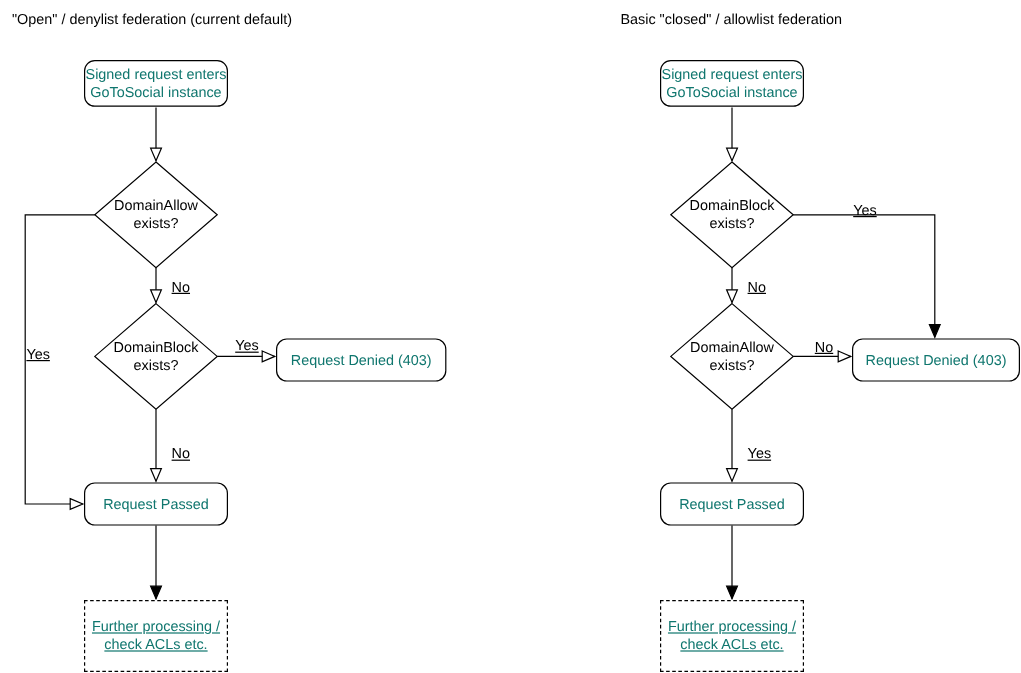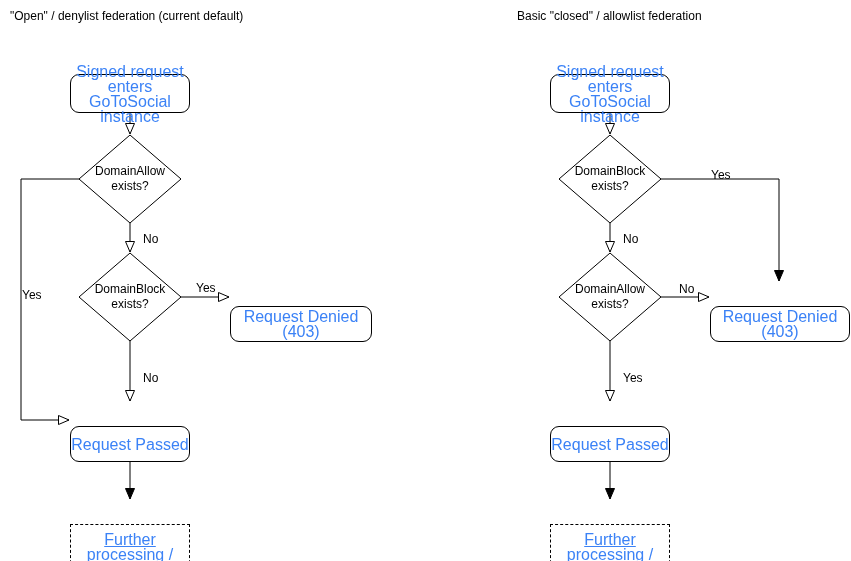--- a/index.html
+++ b/index.html
@@ -7,29 +7,29 @@
     position:relative;width:851px;height:561px;background:#ffffff;
     font-family:"Liberation Sans",sans-serif;color:#000000;overflow:hidden;
   }
   .wires{position:absolute;left:0;top:0;}
   .title{
     position:absolute;font-size:12px;line-height:14px;white-space:pre;color:#000;
   }
   .node{
     position:absolute;box-sizing:border-box;border:1px solid #000;background:#fff;
     display:flex;align-items:center;justify-content:center;text-align:center;
-    white-space:pre-line;font-size:16px;line-height:15px;color:#3b82f6;margin-top:24px;
+    white-space:pre-line;font-size:12px;line-height:15px;color:#0f766e;
   }
   .rounded{border-radius:9px;}
   .dashed{border:1px dashed #000;text-decoration:underline;}
   .diamond-label{
     position:absolute;display:flex;align-items:center;justify-content:center;
     text-align:center;white-space:pre-line;font-size:12px;line-height:15px;color:#000;
   }
-  .elabel{position:absolute;font-size:12px;line-height:13px;white-space:pre;color:#000;}
+  .elabel{position:absolute;font-size:12px;line-height:13px;white-space:pre;color:#000;text-decoration:underline;}
 </style>
 </head>
 <body>
 
 <div class="canvas">
 
   <svg class="wires" width="851" height="561" viewBox="0 0 851 561">
     <defs>
       <marker id="ao" markerUnits="userSpaceOnUse" markerWidth="14" markerHeight="13" refX="11.5" refY="6" orient="auto">
         <path d="M1,1.5 L11.5,6 L1,10.5 Z" fill="#ffffff" stroke="#000000" stroke-width="1"></path>

